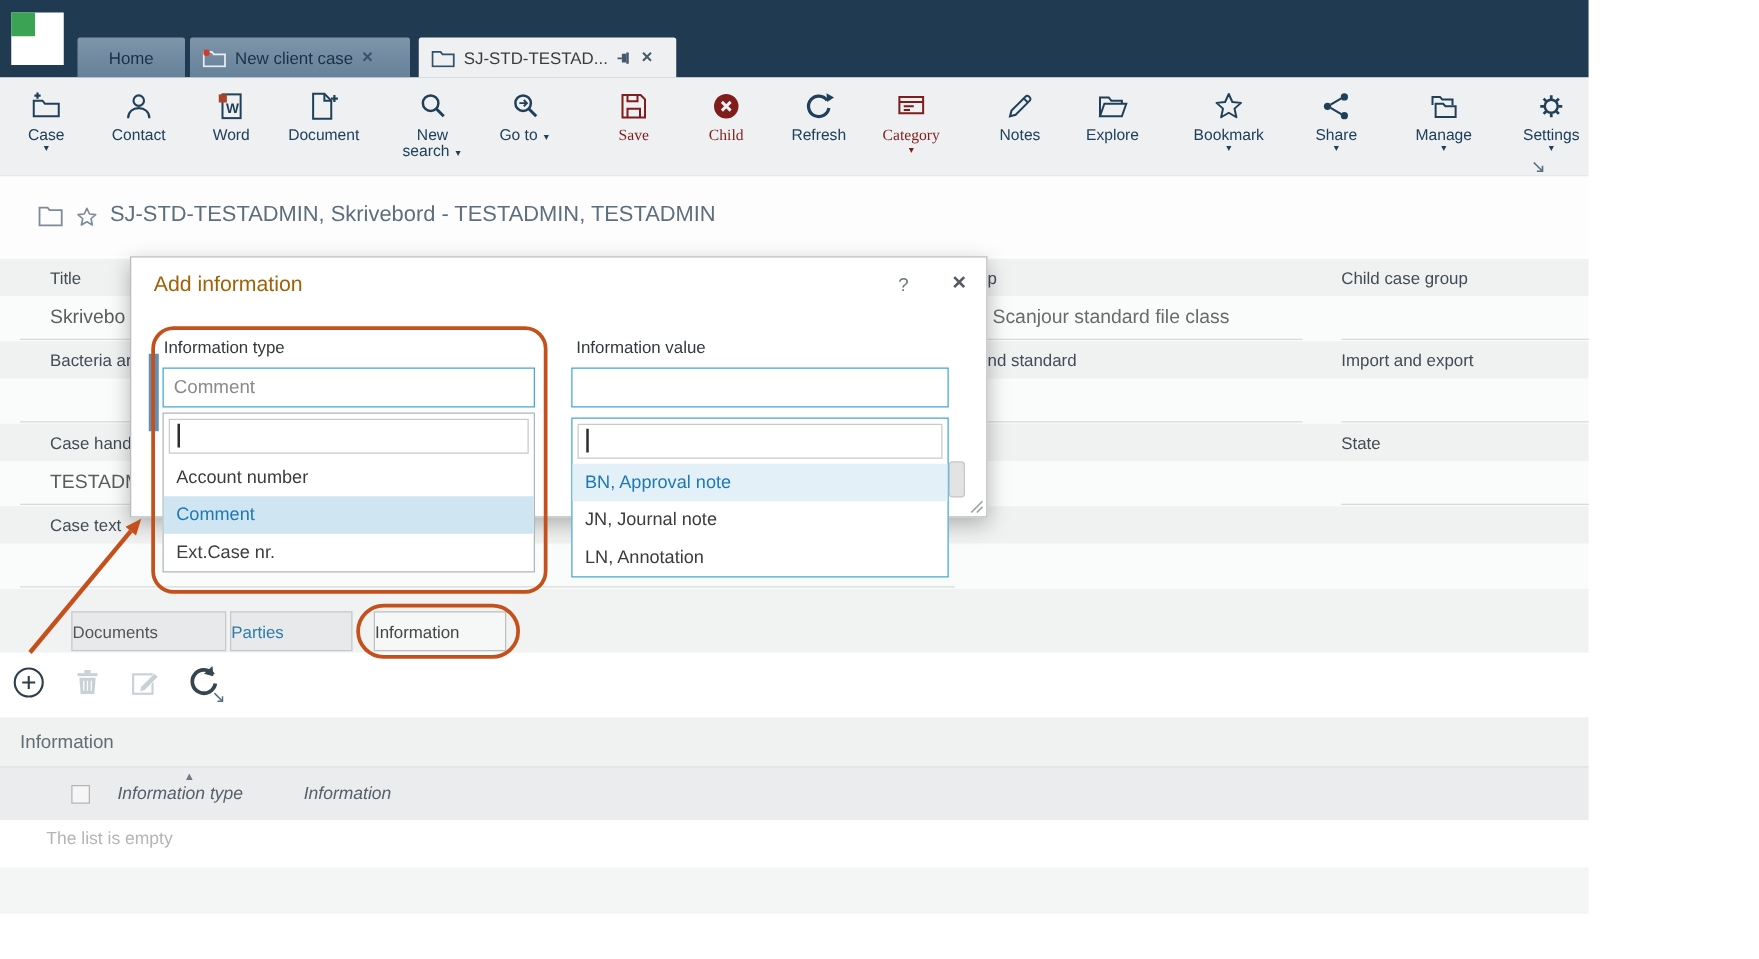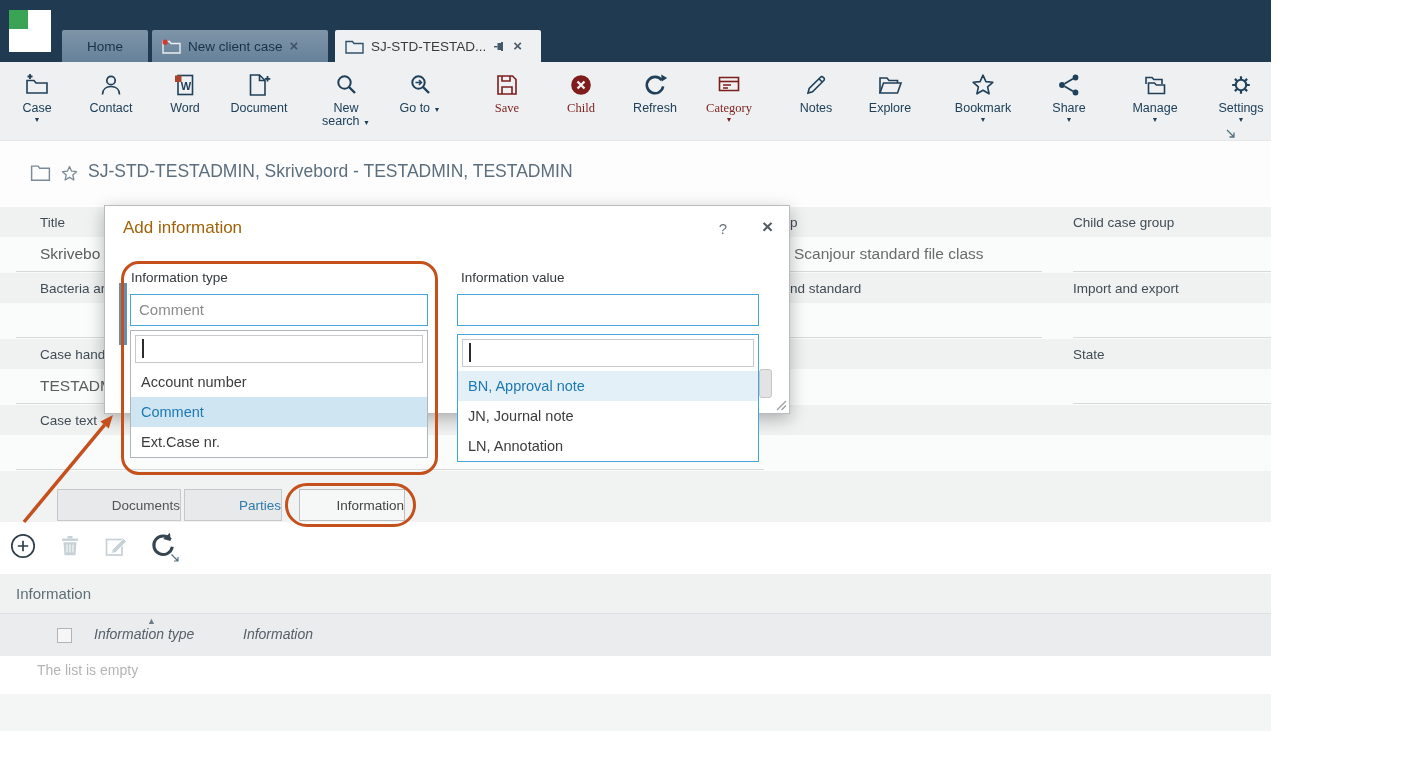--- a/index.html
+++ b/index.html
@@ -73,21 +73,21 @@
   
   .ann-rect{position:absolute;left:121px;top:261px;width:311px;height:208px;border:3px solid #c4511c;
             border-radius:18px;z-index:40;pointer-events:none;}
   .ann-ellipse{position:absolute;left:285px;top:483px;width:131px;height:44px;border:3px solid #c4511c;
                border-radius:22px;z-index:40;pointer-events:none;box-sizing:border-box;}
   .ann-arrow{position:absolute;left:0;top:0;z-index:40;pointer-events:none;}
 
   
   .tabband{position:absolute;left:0;top:471px;right:0;height:51px;background:#f1f2f2;}
   .ctab{position:absolute;top:489px;height:32px;border:1px solid #c6c8ca;box-sizing:border-box;
-        display:flex;align-items:center;justify-content:flex-end;font-size:13.5px;cursor:pointer;background:#e7e9ea;color:#555;}
+        display:flex;align-items:center;justify-content:flex-start;font-size:13.5px;cursor:pointer;background:#e7e9ea;color:#555;}
   .ctab-parties{color:#2e7bad;}
   .ctab-sel{background:#f6f7f7;color:#454545;border-color:#bcbec0;}
   .tbi{position:absolute;cursor:pointer;}
   .secband{position:absolute;left:0;top:574px;right:0;height:39px;background:#f0f1f1;}
   .sec-title{position:absolute;left:16px;top:0;line-height:39px;font-size:15px;color:#5f6f77;}
   .hdrband{position:absolute;left:0;top:613px;right:0;height:43px;background:#ebeced;border-top:1px solid #e0e1e2;box-sizing:border-box;}
   .chk{position:absolute;left:57px;top:14px;width:15px;height:15px;background:#f6f6f6;border:1px solid #b4b4b4;box-sizing:border-box;}
   .colhdr{position:absolute;top:12px;font-size:14px;font-style:italic;color:#56606a;}
   .sortmark{position:absolute;left:147px;top:2px;font-size:9px;color:#6f7a82;}
   .emptytxt{position:absolute;left:37px;top:662px;font-size:14px;color:#b4b4b4;}

